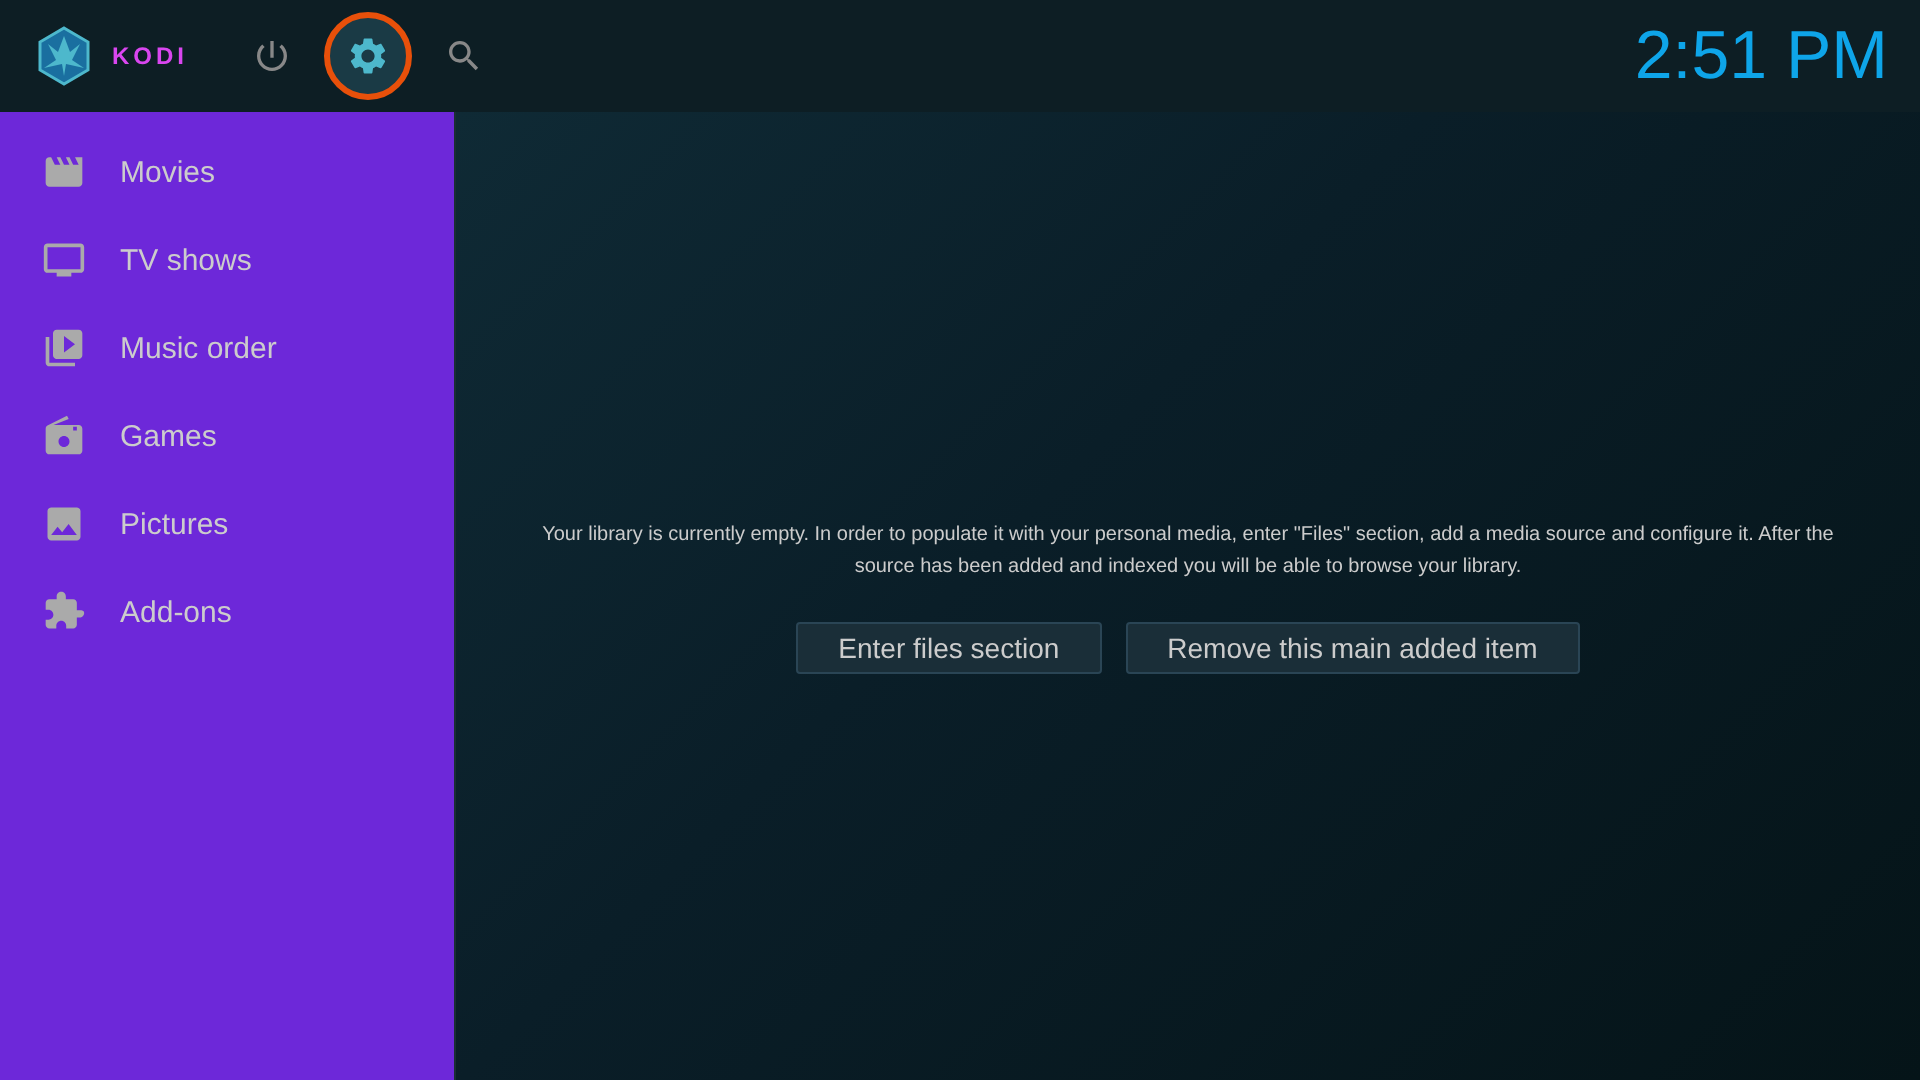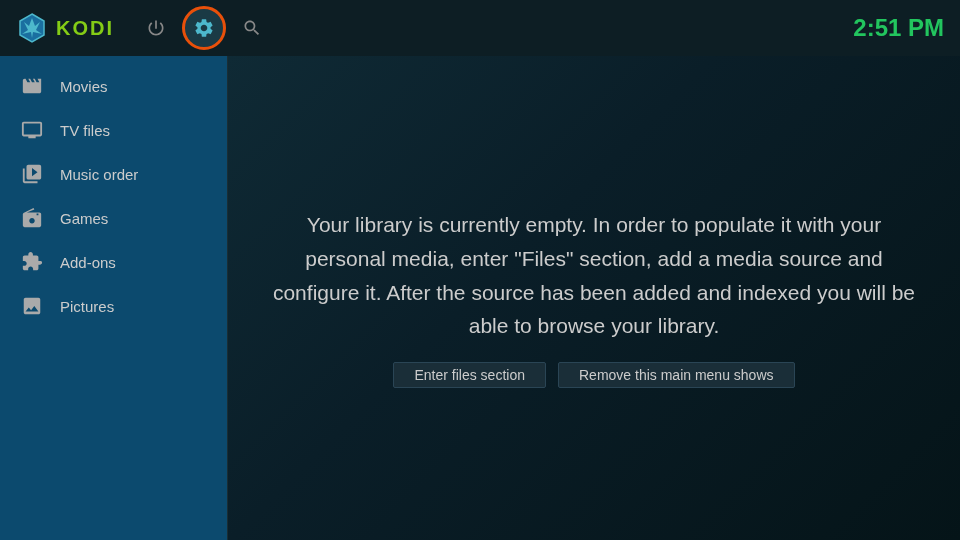--- a/index.html
+++ b/index.html
@@ -29,22 +29,22 @@
       gap: 8px;
       margin-right: 20px;
     }
 
     .kodi-icon {
       width: 32px;
       height: 32px;
     }
 
     .kodi-text {
-      color: #84cc16;
-      font-size: 20px;
+      color: #d946ef;
+      font-size: 12px;
       font-weight: bold;
       letter-spacing: 2px;
     }
 
     .top-icons {
       display: flex;
       align-items: center;
       gap: 4px;
     }
 
@@ -70,34 +70,34 @@
     .top-icon-btn.power {
       color: #888;
     }
 
     .top-icon-btn.search {
       color: #888;
     }
 
     .time-display {
       margin-left: auto;
-      color: #22c55e;
-      font-size: 24px;
-      font-weight: 700;
+      color: #0ea5e9;
+      font-size: 34px;
+      font-weight: 400;
     }
 
     .main-content {
       display: flex;
       flex: 1;
       overflow: hidden;
     }
 
     .sidebar {
       width: 228px;
-      background: #0c4a6e;
+      background: #6d28d9;
       flex-shrink: 0;
       padding: 8px 0;
       border-right: 1px solid #1a2e35;
     }
 
     .sidebar-item {
       display: flex;
       align-items: center;
       gap: 16px;
       padding: 10px 20px;
@@ -125,21 +125,21 @@
       padding: 40px;
     }
 
     .empty-library-box {
       max-width: 680px;
       text-align: center;
     }
 
     .empty-library-text {
       color: #cccccc;
-      font-size: 21px;
+      font-size: 10px;
       line-height: 1.6;
       margin-bottom: 19px;
     }
 
     .action-buttons {
       display: flex;
       gap: 12px;
       justify-content: center;
     }
 
@@ -207,21 +207,21 @@
       </span>
       <span>Movies</span>
     </div>
 
     <div class="sidebar-item">
       <span class="icon">
         <svg width="22" height="22" viewBox="0 0 24 24">
             <path d="M21 3H3c-1.1 0-2 .9-2 2v12c0 1.1.9 2 2 2h5v2h8v-2h5c1.1 0 1.99-.9 1.99-2L23 5c0-1.1-.9-2-2-2zm0 14H3V5h18v12z" fill="#aaaaaa"></path>
           </svg>
       </span>
-      <span>TV files</span>
+      <span>TV shows</span>
     </div>
 
 
     <div class="sidebar-item">
       <span class="icon">
         <svg width="22" height="22" viewBox="0 0 24 24">
             <path d="M4 6H2v14c0 1.1.9 2 2 2h14v-2H4V6zm16-4H8c-1.1 0-2 .9-2 2v12c0 1.1.9 2 2 2h12c1.1 0 2-.9 2-2V4c0-1.1-.9-2-2-2zm-8 12.5v-9l6 4.5-6 4.5z" fill="#aaaaaa"></path>
           </svg>
       </span>
       <span>Music order</span>
@@ -234,40 +234,40 @@
             <path d="M3.24 6.15C2.51 6.43 2 7.17 2 8v12c0 1.1.89 2 2 2h16c1.11 0 2-.9 2-2V8c0-1.11-.89-2-2-2H6.3l8.26-3.34L13.65 1 3.24 6.15zM12 18c-1.66 0-3-1.34-3-3s1.34-3 3-3 3 1.34 3 3-1.34 3-3 3zm7-9h-2V7h2v2z" fill="#aaaaaa"></path>
           </svg>
       </span>
       <span>Games</span>
     </div>
 
 
     <div class="sidebar-item">
       <span class="icon">
         <svg width="22" height="22" viewBox="0 0 24 24">
+            <path d="M21 19V5c0-1.1-.9-2-2-2H5c-1.1 0-2 .9-2 2v14c0 1.1.9 2 2 2h14c1.1 0 2-.9 2-2zM8.5 13.5l2.5 3.01L14.5 12l4.5 6H5l3.5-4.5z" fill="#aaaaaa"></path>
+          </svg>
+      </span>
+      <span>Pictures</span>
+    </div>
+
+    <div class="sidebar-item">
+      <span class="icon">
+        <svg width="22" height="22" viewBox="0 0 24 24">
             <path d="M20.5 11H19V7c0-1.1-.9-2-2-2h-4V3.5C13 2.12 11.88 1 10.5 1S8 2.12 8 3.5V5H4c-1.1 0-1.99.9-1.99 2v3.8H3.5c1.49 0 2.7 1.21 2.7 2.7s-1.21 2.7-2.7 2.7H2V19c0 1.1.9 2 2 2h3.8v-1.5c0-1.49 1.21-2.7 2.7-2.7 1.49 0 2.7 1.21 2.7 2.7V21H17c1.1 0 2-.9 2-2v-4h1.5c1.38 0 2.5-1.12 2.5-2.5S21.88 11 20.5 11z" fill="#aaaaaa"></path>
           </svg>
       </span>
       <span>Add-ons</span>
-    </div>
-
-    <div class="sidebar-item">
-      <span class="icon">
-        <svg width="22" height="22" viewBox="0 0 24 24">
-            <path d="M21 19V5c0-1.1-.9-2-2-2H5c-1.1 0-2 .9-2 2v14c0 1.1.9 2 2 2h14c1.1 0 2-.9 2-2zM8.5 13.5l2.5 3.01L14.5 12l4.5 6H5l3.5-4.5z" fill="#aaaaaa"></path>
-          </svg>
-      </span>
-      <span>Pictures</span>
     </div>
 
   </div>
 
   <div class="content-area">
     <div class="empty-library-box">
       <p class="empty-library-text">Your library is currently empty. In order to populate it with your personal media, enter "Files" section, add a media source and configure it. After the source has been added and indexed you will be able to browse your library.</p>
       <div class="action-buttons">
         <button class="action-btn">Enter files section</button>
-        <button class="action-btn">Remove this main menu shows</button>
+        <button class="action-btn">Remove this main added item</button>
       </div>
     </div>
   </div>
 
 </div>
 
 </body></html>

